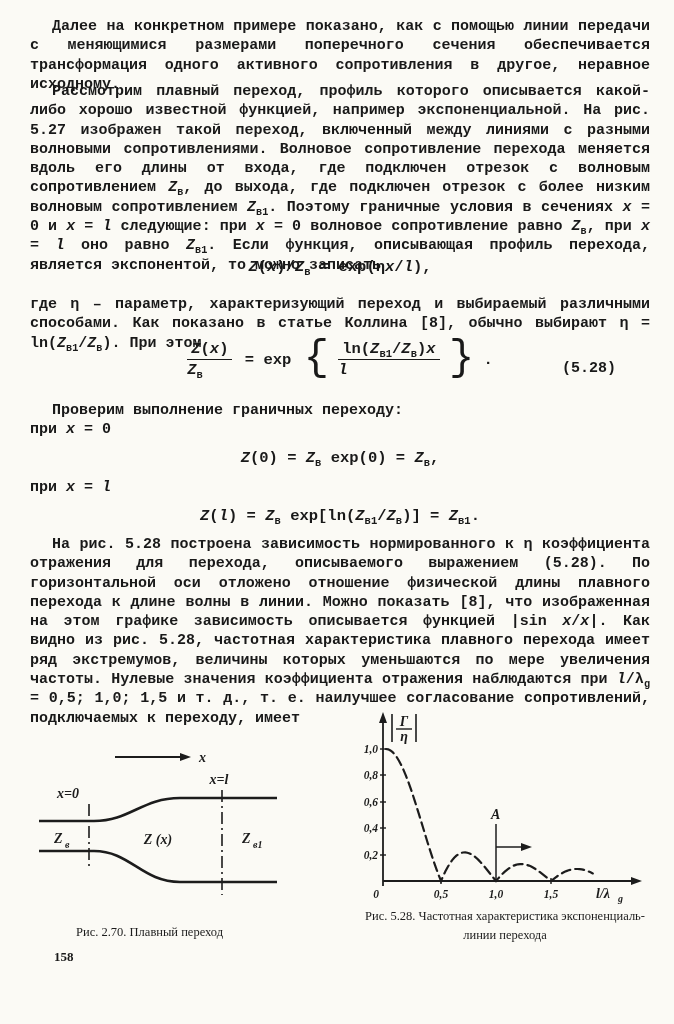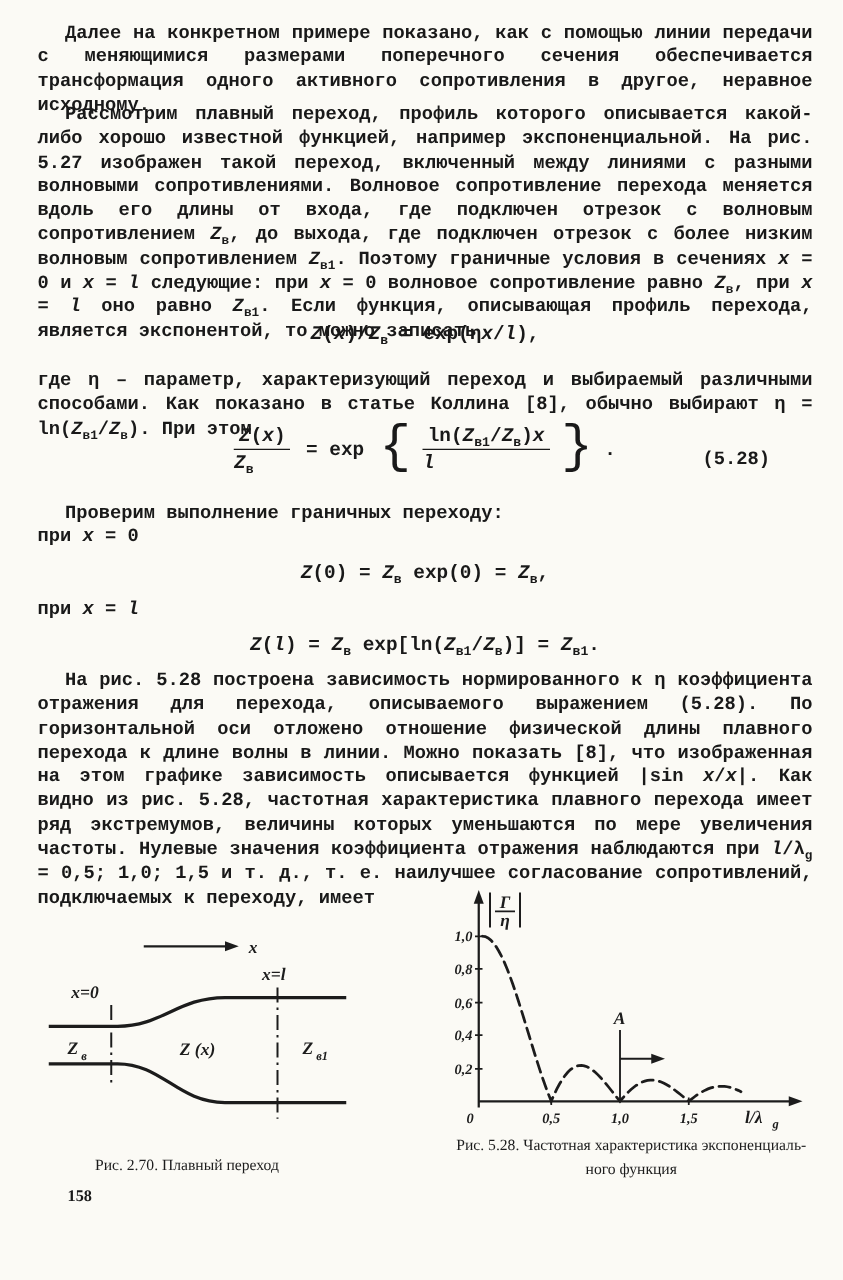--- a/index.html
+++ b/index.html
@@ -132,18 +132,18 @@
 
     <line x1="156" y1="181" x2="156" y2="124" stroke="#1c1c1c" stroke-width="1.5"></line>
     <text x="151" y="119" class="figlabel">A</text>
     <line x1="156" y1="147" x2="184" y2="147" stroke="#1c1c1c" stroke-width="1.5"></line>
     <polygon points="192,147 181,143 181,151" fill="#1c1c1c"></polygon>
 
     <path id="curve528" d="M46.0,49.0L48.2,49.3L50.4,50.4L52.6,52.1L54.8,54.5L57.0,57.5L59.2,61.2L61.4,65.4L63.6,70.1L65.8,75.4L68.0,81.1L70.2,87.2L72.4,93.6L74.6,100.4L76.8,107.3L79.0,114.4L81.2,121.6L83.4,128.8L85.6,136.0L87.8,143.2L90.0,150.1L92.2,156.9L94.4,163.4L96.6,169.6L98.8,175.5L101.0,181.0L103.2,175.9L105.4,171.3L107.6,167.2L109.8,163.6L112.0,160.4L114.2,157.8L116.4,155.7L118.6,154.1L120.8,153.0L123.0,152.5L125.2,152.3L127.4,152.7L129.6,153.4L131.8,154.5L134.0,156.0L136.2,157.8L138.4,159.9L140.6,162.2L142.8,164.7L145.0,167.3L147.2,170.0L149.4,172.8L151.6,175.6L153.8,178.3L156.0,181.0L158.2,178.4L160.4,176.0L162.6,173.7L164.8,171.6L167.0,169.8L169.2,168.2L171.4,166.8L173.6,165.7L175.8,164.9L178.0,164.3L180.2,164.1L182.4,164.1L184.6,164.4L186.8,164.9L189.0,165.6L191.2,166.6L193.4,167.8L195.6,169.1L197.8,170.6L200.0,172.2L202.2,173.9L204.4,175.6L206.6,177.4L208.8,179.2L211.0,181.0L213.2,179.3L215.4,177.6L217.6,176.0L219.8,174.6L222.0,173.3L224.2,172.1L226.4,171.1L228.6,170.3L230.8,169.7L233.0,169.2L235.2,169.0L237.4,169.0L239.6,169.1L241.8,169.4L244.0,169.9L246.2,170.6L248.4,171.4L250.6,172.3L252.8,173.4" fill="none" stroke="#1c1c1c" stroke-width="2.2" stroke-dasharray="9 5" stroke-linecap="round"></path>
   </svg>
   <div class="caption" style="left:352px;top:907px;width:306px;text-align:center;">
     <div>Рис. 5.28. Частотная характеристика экспоненциаль-</div>
-    <div>ного функция</div>
+    <div>линии перехода</div>
   </div>
 
   <div class="pagenum" style="left:54px;top:949px;">158</div>
 
 </div>
 
 </body></html>

